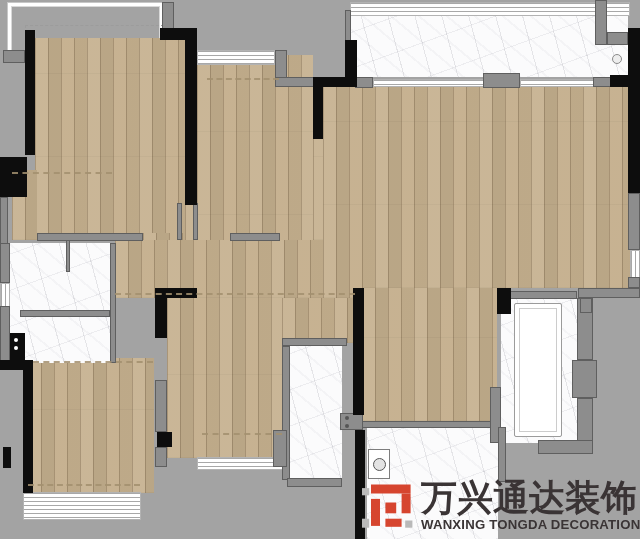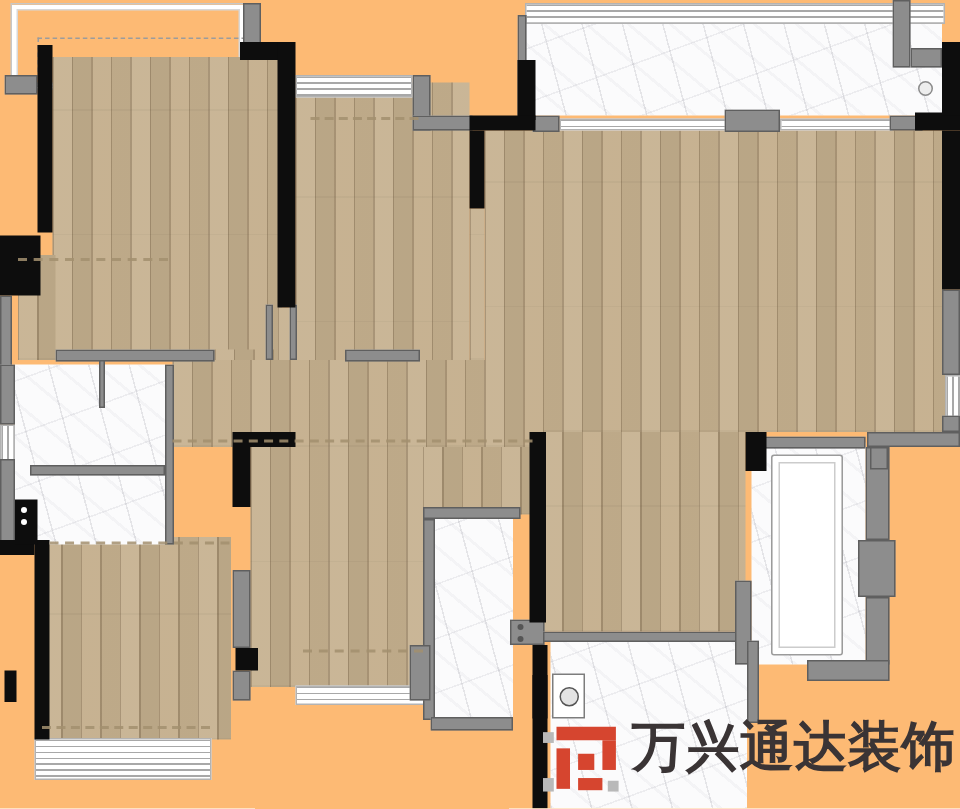--- a/index.html
+++ b/index.html
@@ -1,16 +1,16 @@
 <!DOCTYPE html>
 <html><head>
 <meta charset="utf-8">
 <style>
   html,body{margin:0;padding:0;background:#fff;}
-  #stage{position:relative;width:640px;height:539px;background:#fdba74;overflow:hidden;
+  #stage{position:relative;width:640px;height:539px;background:#a3a3a3;overflow:hidden;
          font-family:"Liberation Sans",sans-serif;}
   .abs{position:absolute;}
   .floor-wood{
     background-color:#c5b08e;
     background-image:
       repeating-linear-gradient(90deg, rgba(92,72,48,0.30) 0 1px, rgba(0,0,0,0) 1px 13px),
       repeating-linear-gradient(90deg, rgba(255,255,255,0.08) 0 13px, rgba(0,0,0,0.06) 13px 26px,
                                 rgba(255,255,255,0.03) 26px 39px, rgba(0,0,0,0.04) 39px 52px),
       repeating-linear-gradient(0deg, rgba(0,0,0,0.035) 0 1px, transparent 1px 83px);
   }
@@ -165,15 +165,16 @@
       <g class="logo-red">
         <rect x="10" y="6" width="44" height="10" fill="#d6452f"></rect>
         <rect x="44" y="16" width="10" height="22" fill="#d6452f"></rect>
         <rect x="10" y="22" width="10" height="30" fill="#d6452f"></rect>
         <rect x="26" y="26" width="12" height="12" fill="#d6452f"></rect>
         <rect x="26" y="44" width="18" height="9" fill="#d6452f"></rect>
       </g>
     </svg>
     <div class="txt">
       <div class="cn" style="color: rgb(58, 52, 53);">万兴通达装饰</div>
+      <div class="en" style="color: rgb(58, 52, 53);">WANXING TONGDA DECORATION</div>
     </div>
   </div>
 </div>
 
 </body></html>

